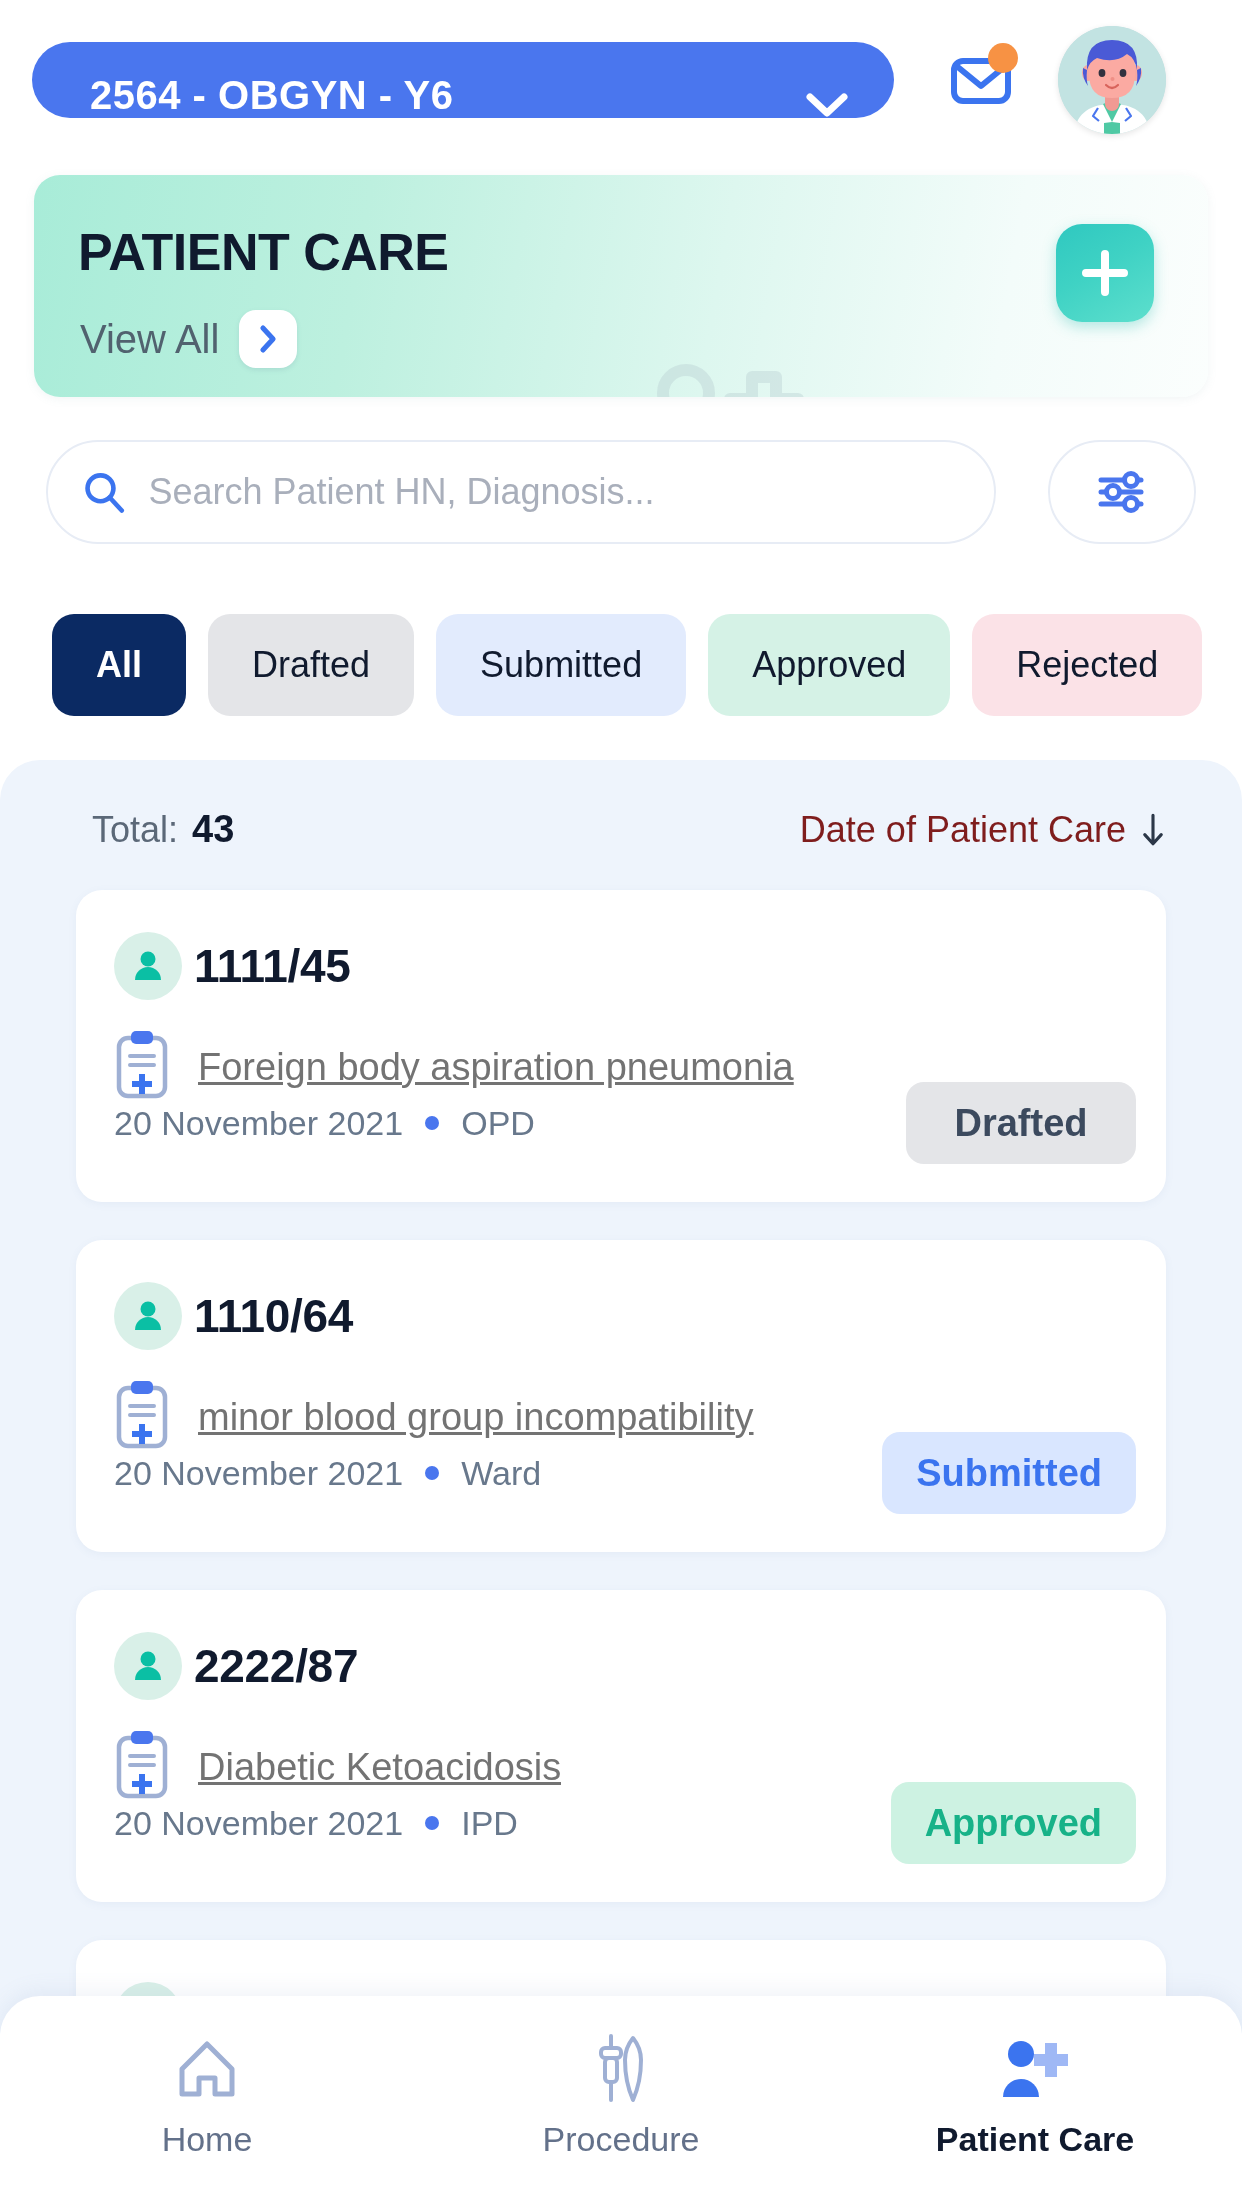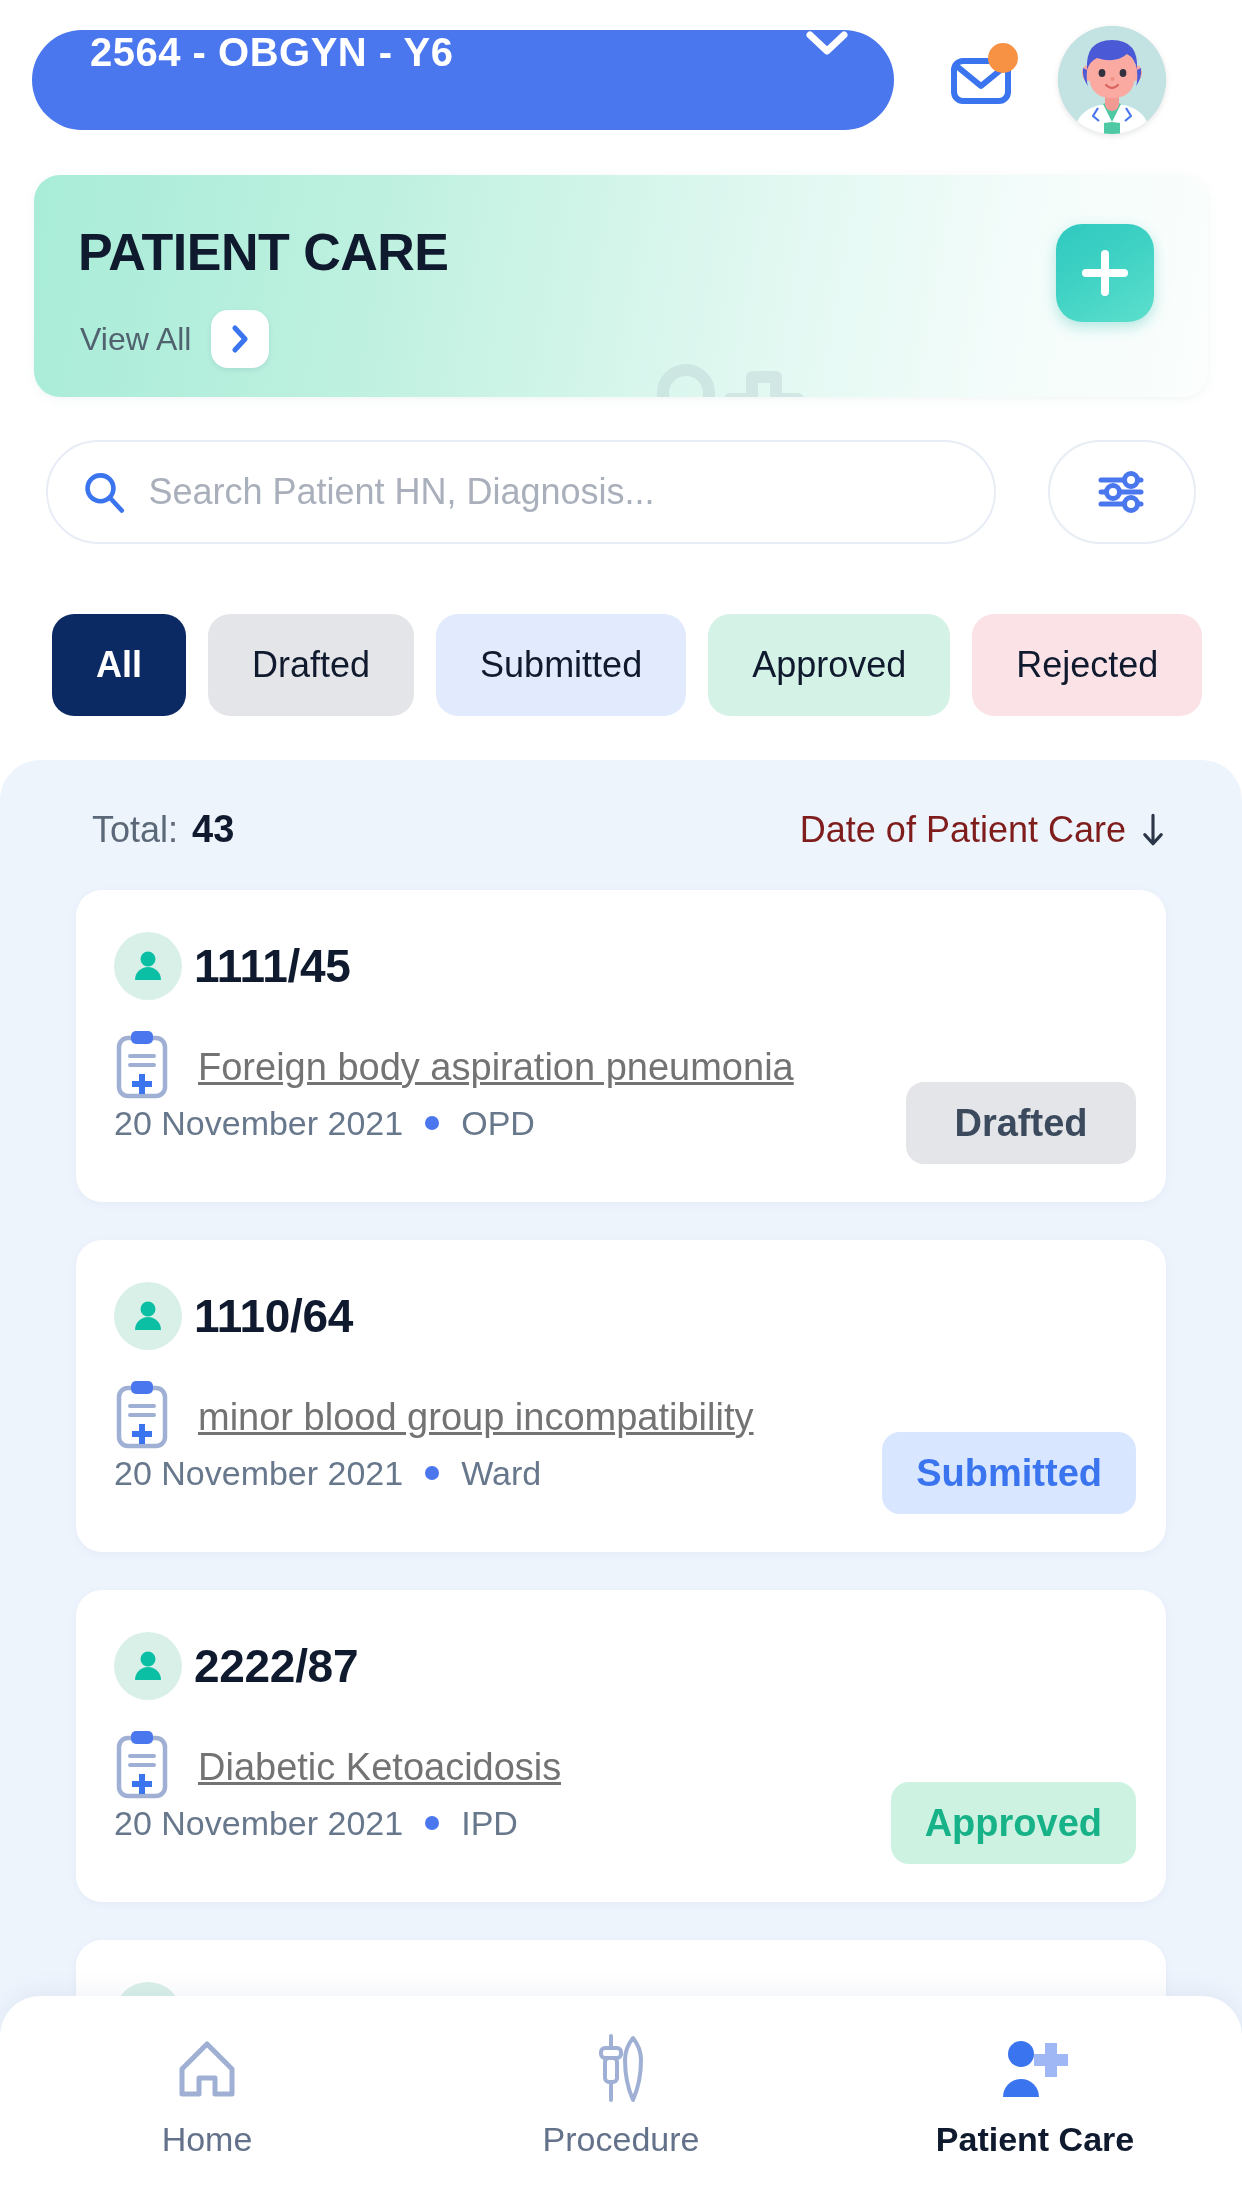--- a/index.html
+++ b/index.html
@@ -24,25 +24,25 @@
     top: 0; left: 0;
     width: 1242px;
     height: 160px;
     display: flex;
     align-items: center;
     padding: 0 42px 0 32px;
     background: #ffffff;
   }
   .dept-select {
     width: 862px;
-    height: 100px;
+    height: 76px;
     background: #4a76ee;
     border-radius: 50px;
     display: flex;
-    align-items: flex-start;
+    align-items: flex-end;
     justify-content: space-between;
     padding: 0 46px 0 58px;
     border: none;
     cursor: pointer;
     flex: none;
   }
   .dept-label {
     color: #ffffff;
     font-size: 40px;
     font-weight: bold;
@@ -96,21 +96,21 @@
     font-weight: bold;
     color: #101a2e;
     letter-spacing: -0.5px;
   }
   .viewall-row {
     position: absolute;
     left: 46px; top: 135px;
     display: flex; align-items: center; gap: 20px;
   }
   .viewall-text {
-    font-size: 32px;
+    font-size: 40px;
     color: #51626f;
   }
   .viewall-btn {
     width: 58px; height: 58px;
     background: #ffffff;
     border-radius: 17px;
     display: flex; align-items: center; justify-content: center;
     box-shadow: 0 2px 5px rgba(80,110,140,.14);
     cursor: pointer;
   }

